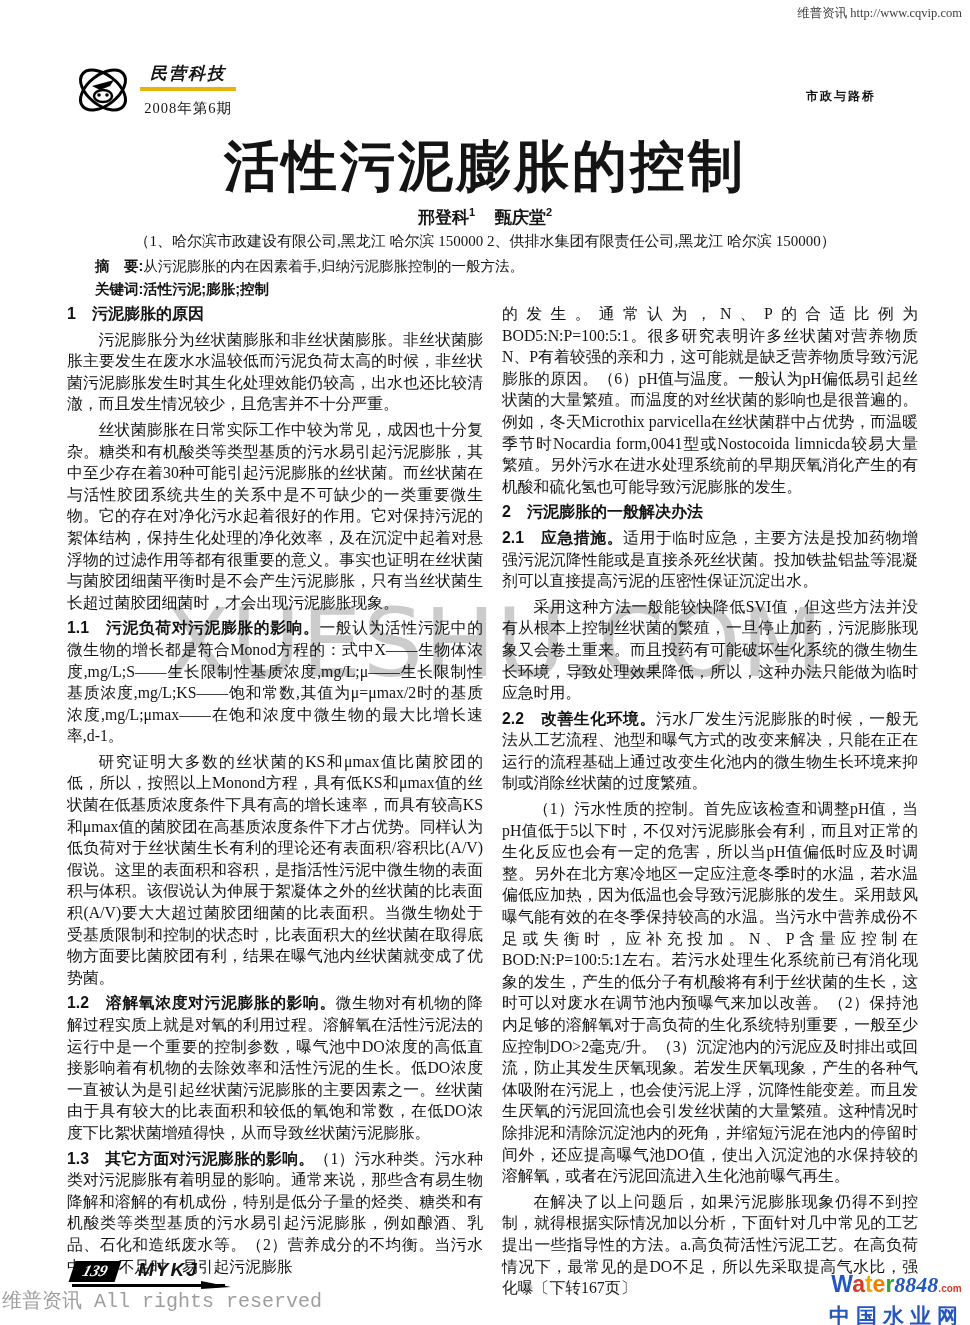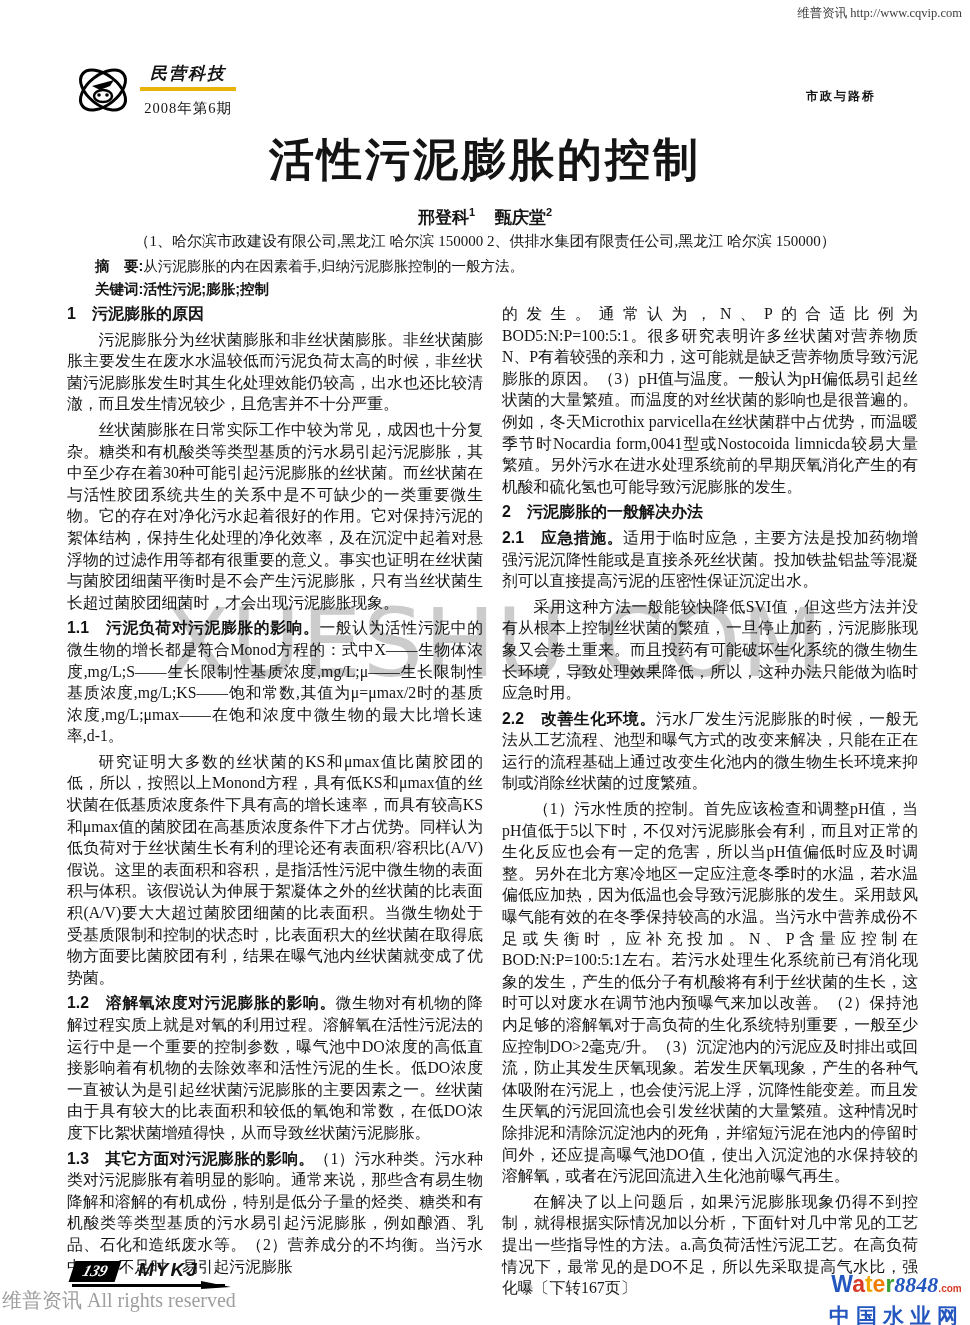--- a/index.html
+++ b/index.html
@@ -12,21 +12,21 @@
   
   .logo-block{position:absolute;left:70px;top:56px;display:flex;align-items:center;z-index:3;}
   .logo-icon{width:66px;height:68px;}
   .logo-text{margin-left:4px;text-align:center;}
   .journal-name{font-family:"Liberation Serif",serif;font-weight:bold;font-style:italic;
     font-size:17px;border-bottom:4px solid #eab308;padding:0 10px 2px;letter-spacing:2px;}
   .issue{font-size:14.5px;padding-top:8px;letter-spacing:1px;}
   .section-label{position:absolute;top:88px;left:806px;font-size:12px;font-weight:bold;
     font-family:"Liberation Serif",serif;letter-spacing:2px;z-index:3;}
   
-  .title{position:absolute;top:130px;left:0;width:100%;text-align:center;font-size:45px;
+  .title{position:absolute;top:130px;left:0;width:100%;text-align:center;font-size:55px;
     font-weight:900;font-family:"Liberation Sans",sans-serif;letter-spacing:3px;z-index:3;}
   .authors{position:absolute;top:206px;left:0;width:100%;text-align:center;font-size:17px;
     font-weight:bold;font-family:"Liberation Sans",sans-serif;z-index:3;}
   .authors .author{margin:0 10px;}
   .authors sup{font-size:11px;}
   .affiliation{position:absolute;top:232px;left:0;width:100%;text-align:center;font-size:15px;z-index:3;}
   .abstract-line{position:absolute;top:257px;left:95px;right:70px;font-size:14.5px;z-index:3;}
   .abstract-line b{font-family:"Liberation Sans",sans-serif;}
   .keywords-line{position:absolute;top:280px;left:95px;font-size:14.5px;font-weight:bold;
     font-family:"Liberation Sans",sans-serif;z-index:3;}
@@ -43,21 +43,21 @@
   
   .page-badge{position:absolute;left:72px;top:1259px;z-index:4;border-bottom:3px solid #000;
     padding:0 26px 2px 0;}
   .badge-num{display:inline-block;background:#000;color:#fff;font-weight:bold;font-style:italic;
     font-size:16px;padding:1px 11px 2px;transform:skewX(-18deg);font-family:"Liberation Serif",serif;}
   .badge-abbr{font-style:italic;font-weight:900;font-size:19px;letter-spacing:2px;
     font-family:"Liberation Sans",sans-serif;margin-left:16px;}
   .badge-tail{position:absolute;right:-6px;bottom:-5px;width:0;height:0;
     border-left:30px solid #000;border-top:6px solid transparent;border-bottom:2px solid transparent;}
   .rights{position:absolute;left:2px;top:1287px;font-size:20px;color:#9e9e9e;
-    font-family:Liberation Serif, serif;z-index:3;}
+    font-family:Liberation Mono, monospace;z-index:3;}
   .water-logo{position:absolute;right:6px;top:1272px;text-align:center;z-index:4;
     font-family:"Liberation Sans",sans-serif;}
   .water-line1{font-size:23px;font-weight:bold;line-height:24px;white-space:nowrap;}
   .water-num{font-family:"Liberation Serif",serif;font-style:italic;font-weight:bold;font-size:22px;}
   .water-com{font-size:10px;font-weight:bold;}
   .water-site{font-weight:bold;font-size:21px;letter-spacing:6px;margin-top:1px;white-space:nowrap;}
 </style>
 </head>
 <body>
 
@@ -100,21 +100,21 @@
   <div class="col" id="col-left">
       <p class="sec-heading">1　污泥膨胀的原因</p>
       <p class="para indent">污泥膨胀分为丝状菌膨胀和非丝状菌膨胀。非丝状菌膨胀主要发生在废水水温较低而污泥负荷太高的时候，非丝状菌污泥膨胀发生时其生化处理效能仍较高，出水也还比较清澈，而且发生情况较少，且危害并不十分严重。</p>
       <p class="para indent">丝状菌膨胀在日常实际工作中较为常见，成因也十分复杂。糖类和有机酸类等类型基质的污水易引起污泥膨胀，其中至少存在着30种可能引起污泥膨胀的丝状菌。而丝状菌在与活性胶团系统共生的关系中是不可缺少的一类重要微生物。它的存在对净化污水起着很好的作用。它对保持污泥的絮体结构，保持生化处理的净化效率，及在沉淀中起着对悬浮物的过滤作用等都有很重要的意义。事实也证明在丝状菌与菌胶团细菌平衡时是不会产生污泥膨胀，只有当丝状菌生长超过菌胶团细菌时，才会出现污泥膨胀现象。</p>
       <p class="para"><b class="runin">1.1　污泥负荷对污泥膨胀的影响。</b>一般认为活性污泥中的微生物的增长都是符合Monod方程的：式中X——生物体浓度,mg/L;S——生长限制性基质浓度,mg/L;μ——生长限制性基质浓度,mg/L;KS——饱和常数,其值为μ=μmax/2时的基质浓度,mg/L;μmax——在饱和浓度中微生物的最大比增长速率,d-1。</p>
       <p class="para indent">研究证明大多数的丝状菌的KS和μmax值比菌胶团的低，所以，按照以上Monond方程，具有低KS和μmax值的丝状菌在低基质浓度条件下具有高的增长速率，而具有较高KS和μmax值的菌胶团在高基质浓度条件下才占优势。同样认为低负荷对于丝状菌生长有利的理论还有表面积/容积比(A/V)假说。这里的表面积和容积，是指活性污泥中微生物的表面积与体积。该假说认为伸展于絮凝体之外的丝状菌的比表面积(A/V)要大大超过菌胶团细菌的比表面积。当微生物处于受基质限制和控制的状态时，比表面积大的丝状菌在取得底物方面要比菌胶团有利，结果在曝气池内丝状菌就变成了优势菌。</p>
       <p class="para"><b class="runin">1.2　溶解氧浓度对污泥膨胀的影响。</b>微生物对有机物的降解过程实质上就是对氧的利用过程。溶解氧在活性污泥法的运行中是一个重要的控制参数，曝气池中DO浓度的高低直接影响着有机物的去除效率和活性污泥的生长。低DO浓度一直被认为是引起丝状菌污泥膨胀的主要因素之一。丝状菌由于具有较大的比表面积和较低的氧饱和常数，在低DO浓度下比絮状菌增殖得快，从而导致丝状菌污泥膨胀。</p>
       <p class="para"><b class="runin">1.3　其它方面对污泥膨胀的影响。</b>（1）污水种类。污水种类对污泥膨胀有着明显的影响。通常来说，那些含有易生物降解和溶解的有机成份，特别是低分子量的烃类、糖类和有机酸类等类型基质的污水易引起污泥膨胀，例如酿酒、乳品、石化和造纸废水等。（2）营养成分的不均衡。当污水中N、P不足时，易引起污泥膨胀</p>
     </div>
   <div class="col" id="col-right">
-      <p class="para">的发生。通常认为，N、P的合适比例为BOD5:N:P=100:5:1。很多研究表明许多丝状菌对营养物质N、P有着较强的亲和力，这可能就是缺乏营养物质导致污泥膨胀的原因。（3）pH值与温度。一般认为pH偏低易引起丝状菌的大量繁殖。而温度的对丝状菌的影响也是很普遍的。例如，冬天Microthix parvicella在丝状菌群中占优势，而温暖季节时Nocardia form,0041型或Nostocoida limnicda较易大量繁殖。另外污水在进水处理系统前的早期厌氧消化产生的有机酸和硫化氢也可能导致污泥膨胀的发生。</p>
+      <p class="para">的发生。通常认为，N、P的合适比例为BOD5:N:P=100:5:1。很多研究表明许多丝状菌对营养物质N、P有着较强的亲和力，这可能就是缺乏营养物质导致污泥膨胀的原因。（6）pH值与温度。一般认为pH偏低易引起丝状菌的大量繁殖。而温度的对丝状菌的影响也是很普遍的。例如，冬天Microthix parvicella在丝状菌群中占优势，而温暖季节时Nocardia form,0041型或Nostocoida limnicda较易大量繁殖。另外污水在进水处理系统前的早期厌氧消化产生的有机酸和硫化氢也可能导致污泥膨胀的发生。</p>
       <p class="sec-heading">2　污泥膨胀的一般解决办法</p>
       <p class="para"><b class="runin">2.1　应急措施。</b>适用于临时应急，主要方法是投加药物增强污泥沉降性能或是直接杀死丝状菌。投加铁盐铝盐等混凝剂可以直接提高污泥的压密性保证沉淀出水。</p>
       <p class="para indent">采用这种方法一般能较快降低SVI值，但这些方法并没有从根本上控制丝状菌的繁殖，一旦停止加药，污泥膨胀现象又会卷土重来。而且投药有可能破坏生化系统的微生物生长环境，导致处理效果降低，所以，这种办法只能做为临时应急时用。</p>
       <p class="para"><b class="runin">2.2　改善生化环境。</b>污水厂发生污泥膨胀的时候，一般无法从工艺流程、池型和曝气方式的改变来解决，只能在正在运行的流程基础上通过改变生化池内的微生物生长环境来抑制或消除丝状菌的过度繁殖。</p>
       <p class="para indent">（1）污水性质的控制。首先应该检查和调整pH值，当pH值低于5以下时，不仅对污泥膨胀会有利，而且对正常的生化反应也会有一定的危害，所以当pH值偏低时应及时调整。另外在北方寒冷地区一定应注意冬季时的水温，若水温偏低应加热，因为低温也会导致污泥膨胀的发生。采用鼓风曝气能有效的在冬季保持较高的水温。当污水中营养成份不足或失衡时，应补充投加。N、P含量应控制在BOD:N:P=100:5:1左右。若污水处理生化系统前已有消化现象的发生，产生的低分子有机酸将有利于丝状菌的生长，这时可以对废水在调节池内预曝气来加以改善。（2）保持池内足够的溶解氧对于高负荷的生化系统特别重要，一般至少应控制DO&gt;2毫克/升。（3）沉淀池内的污泥应及时排出或回流，防止其发生厌氧现象。若发生厌氧现象，产生的各种气体吸附在污泥上，也会使污泥上浮，沉降性能变差。而且发生厌氧的污泥回流也会引发丝状菌的大量繁殖。这种情况时除排泥和清除沉淀池内的死角，并缩短污泥在池内的停留时间外，还应提高曝气池DO值，使出入沉淀池的水保持较的溶解氧，或者在污泥回流进入生化池前曝气再生。</p>
       <p class="para indent">在解决了以上问题后，如果污泥膨胀现象仍得不到控制，就得根据实际情况加以分析，下面针对几中常见的工艺提出一些指导性的方法。a.高负荷活性污泥工艺。在高负荷情况下，最常见的是DO不足，所以先采取提高气水比，强化曝〔下转167页〕</p>
     </div>
 </div>
 
 <div class="page-badge">

